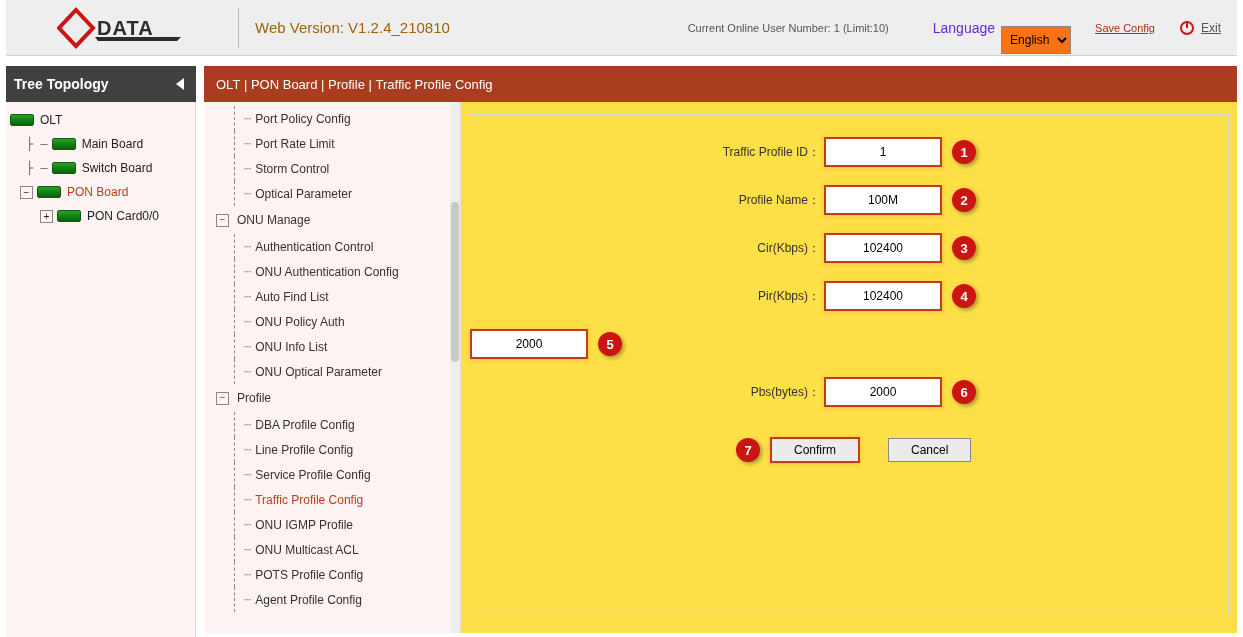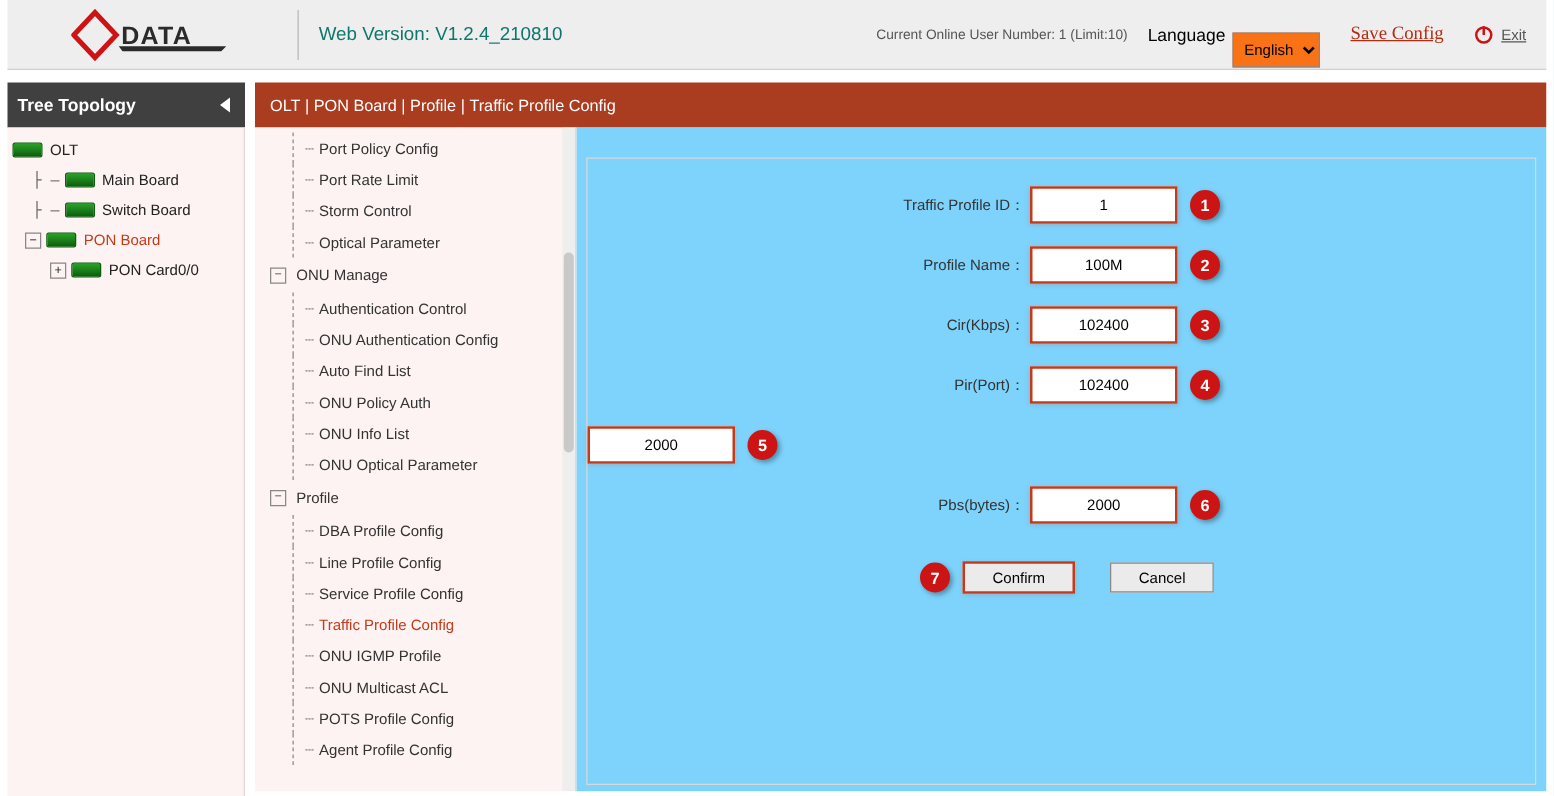--- a/index.html
+++ b/index.html
@@ -2,26 +2,26 @@
 <html><head>
 <meta charset="utf-8">
 <style>
   html,body{margin:0;padding:0;font-family:Arial,Helvetica,sans-serif;font-size:12px;background:#fff;color:#222;}
   .page{width:1243px;margin:0 auto;background:#fff;}
   
   .topbar{height:56px;background:#eeeeee;border-bottom:1px solid #d0d0d0;display:flex;align-items:center;position:relative;padding:0 16px;box-sizing:border-box;margin:0 6px;}
   .logo-wrap{width:200px;display:flex;justify-content:center;align-items:center;}
   .logo-wrap svg{width:130px;height:48px;}
   .vdiv{width:1px;height:40px;background:#b8b8b8;margin:0 16px;}
-  .webver{font-size:15px;color:#0f766e;}
+  .webver{font-size:15px;color:#a16207;}
   .top-spacer{flex:1;}
-  .online-user{font-size:11px;color:#555;margin-right:16px;}
-  .lang-label{font-size:14px;color:#000000;margin-right:6px;}
+  .online-user{font-size:11px;color:#555;margin-right:44px;}
+  .lang-label{font-size:14px;color:#6d28d9;margin-right:6px;}
   .lang-select{font-size:12px;border:1px solid #888;background:#f97316;padding:2px 4px;height:28px;margin-top:24px;}
-  .save-config{color:#b22d13;font-size:15px;text-decoration:underline;margin-left:24px;font-family:Liberation Serif, serif;}
+  .save-config{color:#b22d13;font-size:11px;text-decoration:underline;margin-left:24px;}
   .exit-wrap{display:flex;align-items:center;margin-left:24px;color:#555;}
   .exit-link{text-decoration:underline;margin-left:6px;font-size:12px;}
   .gap-row{height:10px;}
   
   .body-wrap{display:flex;align-items:flex-start;padding:0 6px;}
   
   .tree-col{width:190px;flex:0 0 190px;}
   .tree-head{height:36px;background:#404040;color:#fff;font-weight:bold;font-size:14px;display:flex;align-items:center;justify-content:space-between;padding:0 8px;}
   .tree-body{background:#fdf3f2;border-right:1px solid #e6d6d6;min-height:531px;padding:6px 4px;font-size:12px;}
   .tnode{display:flex;align-items:center;height:24px;white-space:nowrap;}
@@ -37,21 +37,21 @@
   .snav-scroll{position:absolute;top:0;bottom:0;left:0;right:10px;padding:4px 0 4px 0;}
   .snav .group-head{display:flex;align-items:center;height:28px;padding-left:12px;color:#333;}
   .snav .group-head .box{width:11px;height:11px;border:1px solid #888;display:flex;align-items:center;justify-content:center;font-size:10px;line-height:10px;color:#555;margin-right:8px;}
   .snav .item{display:flex;align-items:center;height:25px;padding-left:40px;color:#333;position:relative;}
   .snav .item::before{content:"";position:absolute;left:30px;top:0;bottom:0;border-left:1px dashed #888;}
   .snav .item .dash{color:#888;font-family:monospace;margin-right:4px;}
   .snav .item.sel{color:#c33b1a;}
   .snav-scrollbar{position:absolute;right:0;top:0;bottom:0;width:10px;background:#eee;}
   .snav-scrollbar .thumb{position:absolute;left:1px;right:1px;top:100px;height:160px;background:#c9c9c9;border-radius:4px;}
   
-  .form-panel{flex:1;background:#7dd3fc;padding:24px 0 0 0;}
+  .form-panel{flex:1;background:#fde047;padding:12px 0 0 0;}
   .form-box{border:1px solid #d8d8d8;margin:0 8px 0 8px;height:500px;position:relative;}
   .frow{display:flex;align-items:center;justify-content:flex-start;margin-top:18px;}
   .frow:first-child{margin-top:22px;}
   .flabel{width:350px;text-align:right;color:#333;font-size:12px;padding-right:4px;}
   .finput{width:110px;height:24px;border:2px solid #c33b1a;text-align:center;font-size:12px;box-shadow:0 1px 4px rgba(195,59,26,0.25);}
   .badge{width:24px;height:24px;border-radius:50%;background:#cc1414;color:#fff;display:flex;align-items:center;justify-content:center;font-weight:bold;margin-left:10px;box-shadow:2px 2px 4px rgba(0,0,0,0.35);font-size:13px;}
   .btn-row{display:flex;align-items:center;margin-top:30px;padding-left:266px;}
   .btn{border:2px solid #c33b1a;background:#ecebeb;padding:4px 22px;font-size:12px;box-shadow:0 1px 4px rgba(195,59,26,0.25);}
   .btn.plain{border:1px solid #888;box-shadow:none;margin-left:28px;}
 </style>
@@ -244,21 +244,21 @@
               <div class="badge">2</div>
             </div>
 
             <div class="frow">
               <div class="flabel">Cir(Kbps)：</div>
               <input class="finput" value="102400" style="">
               <div class="badge">3</div>
             </div>
 
             <div class="frow">
-              <div class="flabel">Pir(Port)：</div>
+              <div class="flabel">Pir(Kbps)：</div>
               <input class="finput" value="102400" style="">
               <div class="badge">4</div>
             </div>
 
             <div class="frow">
               <input class="finput" value="2000" style="">
               <div class="badge">5</div>
             </div>
 
             <div class="frow">

